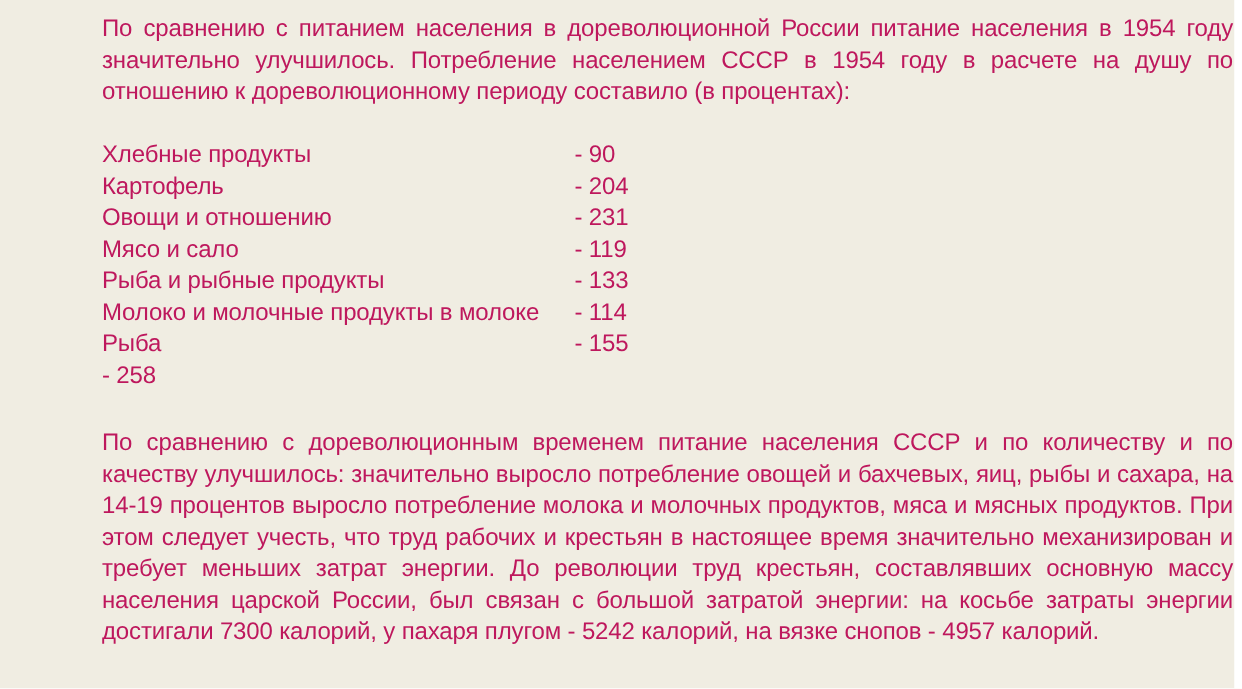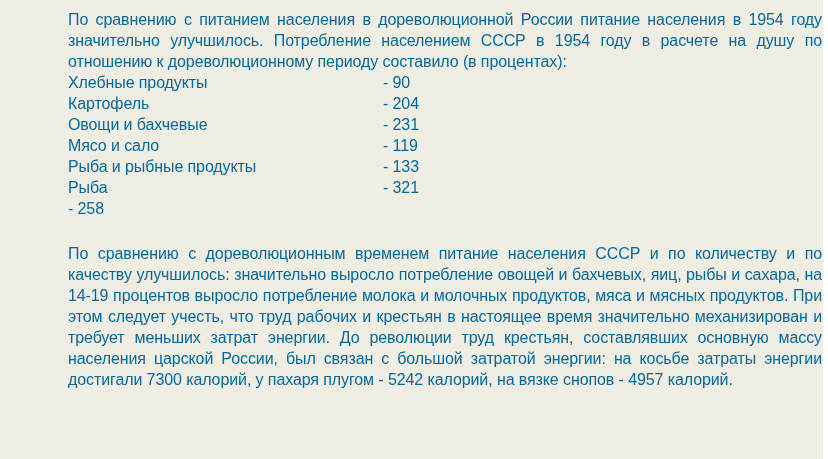--- a/index.html
+++ b/index.html
@@ -16,39 +16,40 @@
     font-family: "Liberation Sans", sans-serif;
   }
   .page {
     position: absolute;
     left: 0;
     top: 0;
     width: 823px;
     height: 459px;
     box-sizing: border-box;
     background: #f0ede2;
-    color: #0369a1;
+    color: #be185d;
     padding: 9px 1px 0 68px;
     font-size: 16px;
     line-height: 21px;
     letter-spacing: -0.1px;
   }
   .edge-strip {
     position: absolute;
     right: 0;
     top: 0;
     width: 5px;
     height: 459px;
     background: #ffffff;
   }
   .para {
     margin: 0;
     text-align: justify;
   }
   .consumption-list {
+    margin-top: 21px;
   }
   .list-row {
     display: flex;
     white-space: nowrap;
   }
   .item-label {
     flex: 0 0 auto;
     min-width: 315px;
   }
   .item-value {
@@ -70,34 +71,38 @@
     <div class="consumption-list">
       <div class="list-row">
         <span class="item-label">Хлебные продукты</span>
         <span class="item-value">- 90</span>
       </div>
       <div class="list-row">
         <span class="item-label">Картофель</span>
         <span class="item-value">- 204</span>
       </div>
       <div class="list-row">
-        <span class="item-label">Овощи и бахчевые</span>
+        <span class="item-label">Овощи и отношению</span>
         <span class="item-value">- 231</span>
       </div>
       <div class="list-row">
         <span class="item-label">Мясо и сало</span>
         <span class="item-value">- 119</span>
       </div>
       <div class="list-row">
         <span class="item-label">Рыба и рыбные продукты</span>
         <span class="item-value">- 133</span>
       </div>
       <div class="list-row">
+        <span class="item-label">Молоко и молочные продукты в молоке</span>
+        <span class="item-value">- 114</span>
+      </div>
+      <div class="list-row">
         <span class="item-label">Рыба</span>
-        <span class="item-value">- 321</span>
+        <span class="item-value">- 155</span>
       </div>
       <div class="list-row">
         <span class="item-value">- 258</span>
       </div>
     </div>
 
     <p class="para para-conclusion">По сравнению с дореволюционным временем питание населения СССР и по количеству и по качеству улучшилось: значительно выросло потребление овощей и бахчевых, яиц, рыбы и сахара, на 14-19 процентов выросло потребление молока и молочных продуктов, мяса и мясных продуктов. При этом следует учесть, что труд рабочих и крестьян в настоящее время значительно механизирован и требует меньших затрат энергии. До революции труд крестьян, составлявших основную массу населения царской России, был связан с большой затратой энергии: на косьбе затраты энергии достигали 7300 калорий, у пахаря плугом - 5242 калорий, на вязке снопов - 4957 калорий.</p>
 
   </div>
   <div class="edge-strip"></div>

